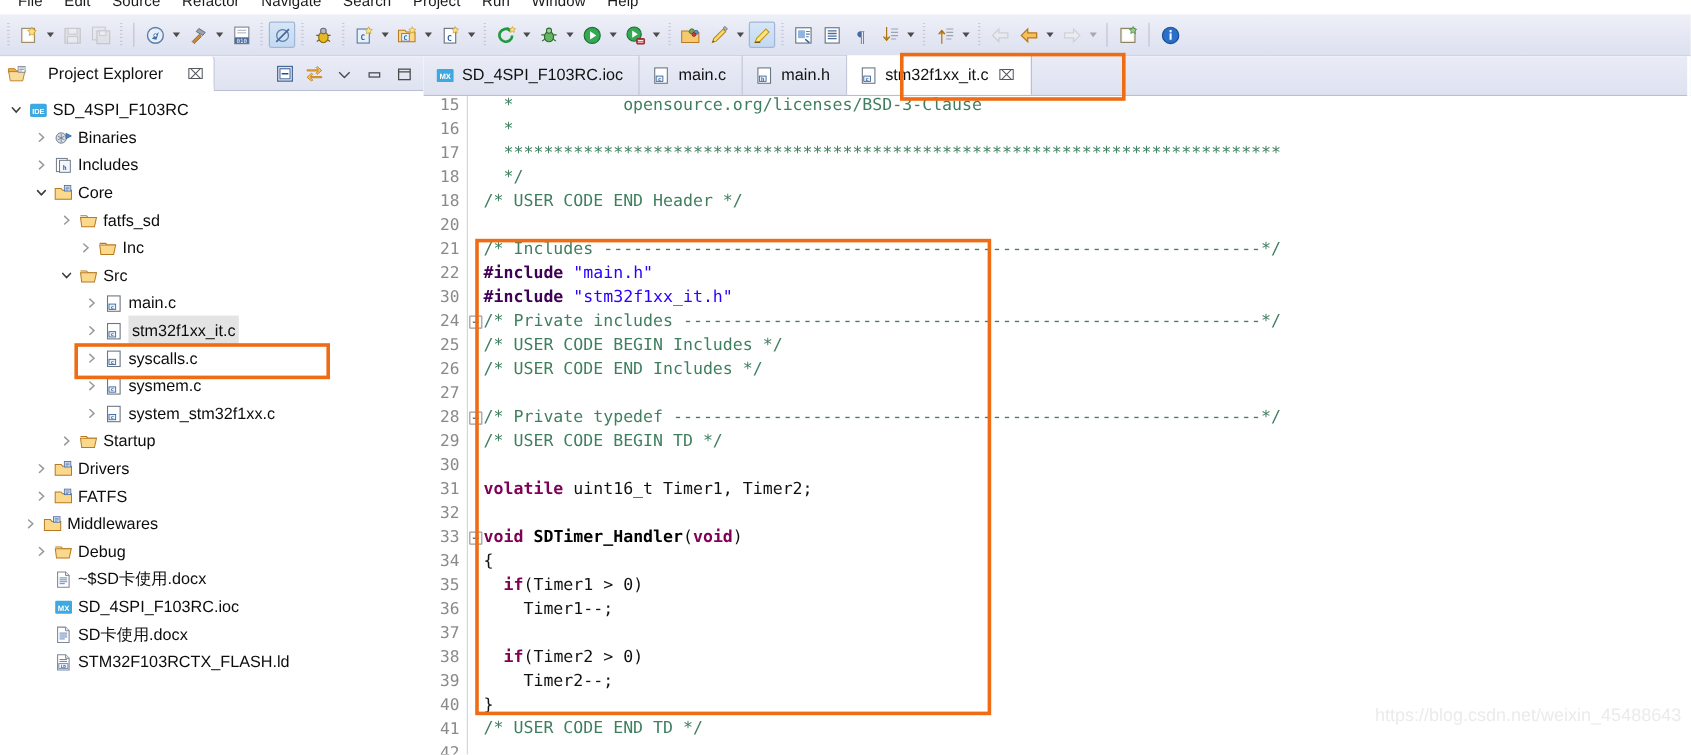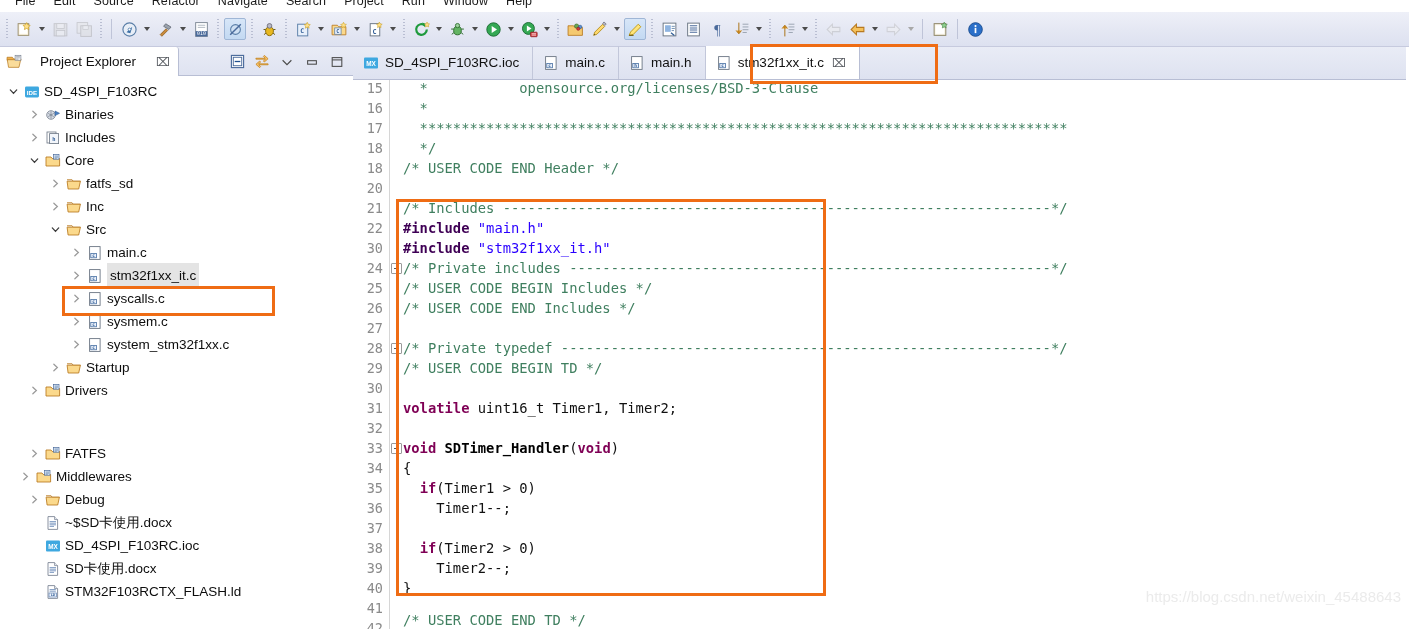--- a/index.html
+++ b/index.html
@@ -541,21 +541,21 @@
             </svg>
           </span>
           <span style="display: flex; align-items: center; flex: 0 0 16px;">
             <svg class="ticon" viewBox="0 0 16 16">
               <path d="M1 3.8h5.1l1.2 1.5h7.2" fill="none" stroke="#b8791f" stroke-width=".9"></path>
               <path d="M1.1 5.2h13.3l-1.7 7.8H2.1z" fill="#fbd98c" stroke="#b8791f" stroke-width=".85"></path>
             </svg>
           </span>
           <span class="lbl">fatfs_sd</span>
         </div>
-        <div class="tree-row" style="padding-left: 48px;">
+        <div class="tree-row" style="padding-left: 64px;">
           <span class="twisty">
             <svg width="11" height="11" viewBox="0 0 12 12">
               <path d="M4.2 2.5L8 6l-3.8 3.5" fill="none" stroke="#9a9a9a" stroke-width="1.4" stroke-linecap="round"></path>
             </svg>
           </span>
           <span style="display: flex; align-items: center; flex: 0 0 16px;">
             <svg class="ticon" viewBox="0 0 16 16">
               <path d="M1 3.8h5.1l1.2 1.5h7.2" fill="none" stroke="#b8791f" stroke-width=".9"></path>
               <path d="M1.1 5.2h13.3l-1.7 7.8H2.1z" fill="#fbd98c" stroke="#b8791f" stroke-width=".85"></path>
             </svg>
@@ -673,21 +673,21 @@
           </span>
           <span style="display: flex; align-items: center; flex: 0 0 16px;">
             <svg class="ticon" viewBox="0 0 16 16">
               <path d="M1 4h5l1.2 1.5H14.6V13H1z" fill="#fbd98c" stroke="#b8791f" stroke-width=".85"></path>
               <rect x="8.6" y="1.6" width="5.4" height="4.6" fill="#dceaf8" stroke="#4a6a9b" stroke-width=".7"></rect>
               <path d="M9.6 3h3.4M9.6 4.2h3.4M9.6 5.3h2.2" stroke="#4a6a9b" stroke-width=".55"></path>
             </svg>
           </span>
           <span class="lbl">Drivers</span>
         </div>
-        <div class="tree-row" style="padding-left: 27px; margin-top: 40px;">
+        <div class="tree-row" style="padding-left: 27px;">
           <span class="twisty">
             <svg width="11" height="11" viewBox="0 0 12 12">
               <path d="M4.2 2.5L8 6l-3.8 3.5" fill="none" stroke="#9a9a9a" stroke-width="1.4" stroke-linecap="round"></path>
             </svg>
           </span>
           <span style="display: flex; align-items: center; flex: 0 0 16px;">
             <svg class="ticon" viewBox="0 0 16 16">
               <path d="M1 4h5l1.2 1.5H14.6V13H1z" fill="#fbd98c" stroke="#b8791f" stroke-width=".85"></path>
               <rect x="8.6" y="1.6" width="5.4" height="4.6" fill="#dceaf8" stroke="#4a6a9b" stroke-width=".7"></rect>
               <path d="M9.6 3h3.4M9.6 4.2h3.4M9.6 5.3h2.2" stroke="#4a6a9b" stroke-width=".55"></path>
@@ -870,21 +870,21 @@
           <div class="cl" style="top: 318px;"><span class="kw">volatile</span><span> uint16_t Timer1, Timer2;</span></div>
           <div class="cl" style="top: 338px;"></div>
           <div class="cl" style="top: 358px;"><span class="kw">void</span><span> </span><span class="fn">SDTimer_Handler</span><span>(</span><span class="kw">void</span><span>)</span></div>
           <div class="cl" style="top: 378px;"><span>{</span></div>
           <div class="cl" style="top: 398px;"><span>  </span><span class="kw">if</span><span>(Timer1 &gt; 0)</span></div>
           <div class="cl" style="top: 418px;"><span>    Timer1--;</span></div>
           <div class="cl" style="top: 438px;"></div>
           <div class="cl" style="top: 458px;"><span>  </span><span class="kw">if</span><span>(Timer2 &gt; 0)</span></div>
           <div class="cl" style="top: 478px;"><span>    Timer2--;</span></div>
           <div class="cl" style="top: 498px;"><span>}</span></div>
-          <div class="cl" style="top: 530px;"><span class="cmt">/* USER CODE END TD */</span></div>
+          <div class="cl" style="top: 517px;"><span class="cmt">/* USER CODE END TD */</span></div>
           <div class="cl" style="top: 538px;"></div>
         </div>
     </div>
   </div>
 
   <div class="edge-right"></div>
 
   <div id="annolayer">
       <div class="hl" style="left: 62px; top: 286px; width: 213px; height: 30px; border-color: rgb(239, 108, 20);"></div>
       <div class="hl" style="left: 750px; top: 44px; width: 188px; height: 40px; border-color: rgb(239, 108, 20);"></div>

